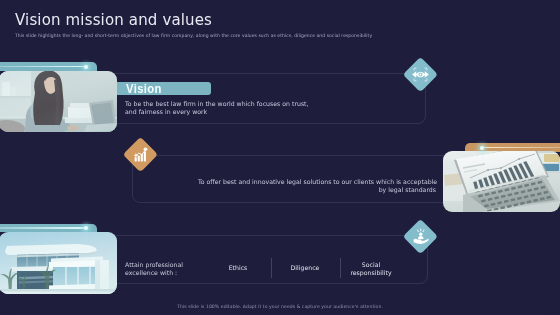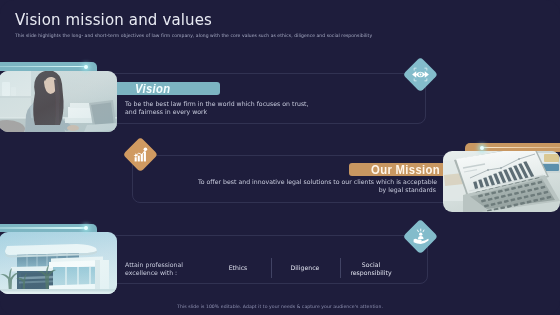--- a/index.html
+++ b/index.html
@@ -16,21 +16,21 @@
   .card{position:absolute;border:1px solid rgba(150,155,195,.17);border-radius:8px;box-sizing:border-box;z-index:1;}
   #card-vision{left:108px;top:73px;width:318px;height:51px;}
   #card-mission{left:132px;top:155px;width:320px;height:48px;}
   #card-values{left:108px;top:235px;width:320px;height:49px;}
 
   
   .ribbon{position:absolute;border-radius:3px;display:flex;align-items:center;box-sizing:border-box;z-index:2;}
   .ribbon span{font-weight:700;letter-spacing:.4px;font-size:13.3px;line-height:13px;
                font-family:"Liberation Sans",sans-serif;transform:scaleX(0.85);transform-origin:left center;
                display:inline-block;white-space:nowrap;}
-  #rb-vision{left:109px;top:82px;width:111px;height:13px;background:#7cb4c2;padding-left:26px;font-style:italic;}
+  #rb-vision{left:100px;top:82px;width:111px;height:13px;background:#7cb4c2;padding-left:26px;}
   #rb-vision span{color:#f4feff;}
   #rb-values{left:100px;top:244px;width:111px;height:13px;background:#7cb4c2;padding-left:26px;}
   #rb-values span{color:#f4feff;}
   #rb-mission{left:349px;top:163px;width:100px;height:13px;background:#c89761;padding-left:22px;}
   #rb-mission span{color:#fff6ea;}
 
   
   .body-txt{position:absolute;z-index:2;font-size:6.2px;color:#c8cbdd;line-height:8px;letter-spacing:.01px;
             font-family:"DejaVu Sans",sans-serif;white-space:nowrap;}
   #tx-vision{left:125px;top:100px;}
@@ -311,23 +311,20 @@
   <div class="title">Vision mission and values</div>
   <div class="subtitle">This slide highlights the long- and short-term objectives of law firm company, along with the core values such as ethics, diligence and social responsibility</div>
 
   <div class="card" id="card-vision"></div>
   <div class="card" id="card-mission"></div>
   <div class="card" id="card-values"></div>
 
   <div class="ribbon" id="rb-vision">
     <span>Vision</span>
   </div>
-  <div class="ribbon" id="rb-mission">
-    <span>Our Mission</span>
-  </div>
 
   <div class="body-txt" id="tx-vision">
     <div>To be the best law firm in the world which focuses on trust,</div>
     <div>and fairness in every work</div>
   </div>
   <div class="body-txt" id="tx-mission">
     <div>To offer best and innovative legal solutions to our clients which is acceptable</div>
     <div>by legal standards</div>
   </div>
   <div class="body-txt" id="tx-values">

